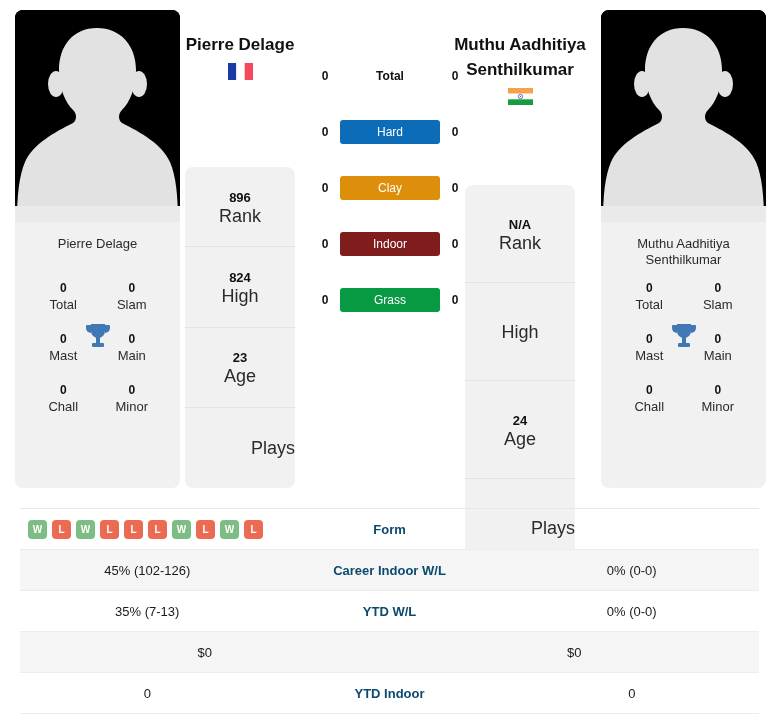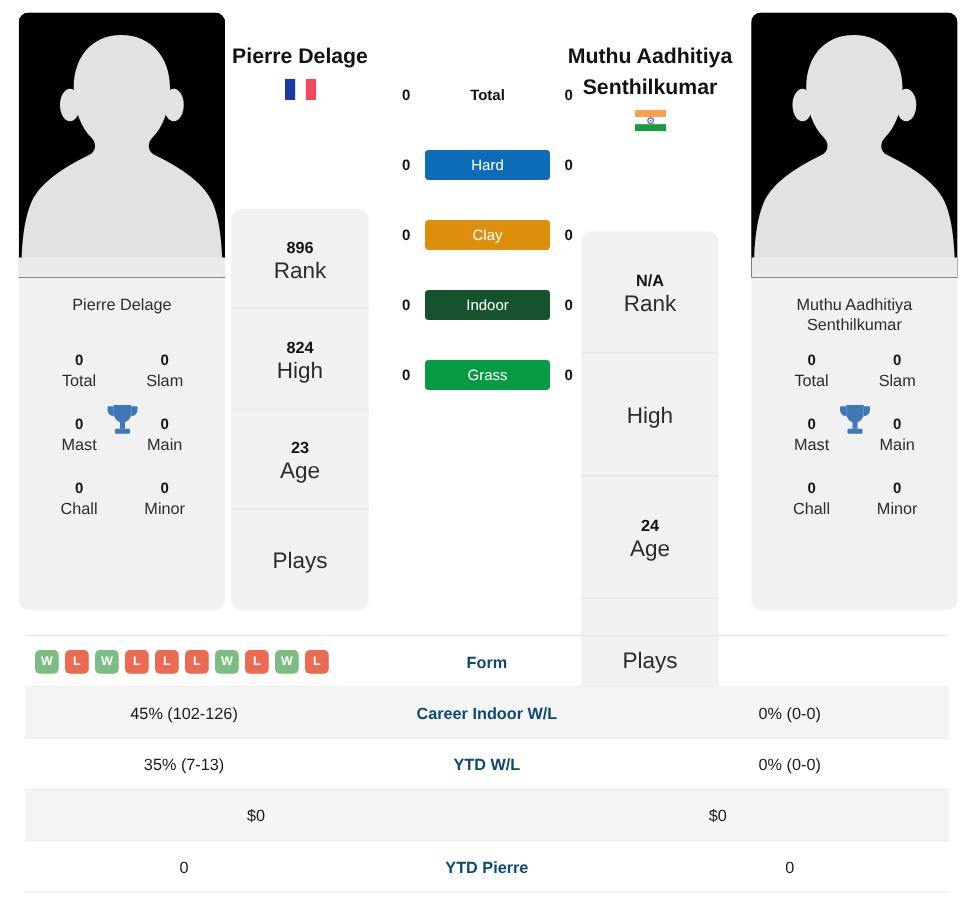--- a/index.html
+++ b/index.html
@@ -93,21 +93,21 @@
   .stat-col.right { left: 465px; top: 185px; height: 392px; }
 
   .stat-cell {
     height: 25%;
     display: flex;
     flex-direction: column;
     align-items: center;
     justify-content: center;
     border-bottom: 1px solid #e3e3e3;
   }
-  .stat-cell:last-child { border-bottom: none; }
+  .stat-cell:last-child { border-bottom: none; align-items: flex-end; }
   .stat-val {
     font-size: 13px;
     font-weight: bold;
     color: #111;
     line-height: 18px;
   }
   .stat-lab {
     font-size: 18px;
     color: #2b2b2b;
     line-height: 18px;
@@ -405,21 +405,21 @@
         <div class="s-pill" id="pill-hard" style="background: rgb(12, 108, 184);">Hard</div>
         <div class="s-count">0</div>
       </div>
       <div class="surface-row">
         <div class="s-count">0</div>
         <div class="s-pill" id="pill-clay" style="background: rgb(221, 142, 10);">Clay</div>
         <div class="s-count">0</div>
       </div>
       <div class="surface-row">
         <div class="s-count">0</div>
-        <div class="s-pill" id="pill-indoor" style="background: #14532d;">Indoor</div>
+        <div class="s-pill" id="pill-indoor" style="background: #7f1d1d;">Indoor</div>
         <div class="s-count">0</div>
       </div>
       <div class="surface-row">
         <div class="s-count">0</div>
         <div class="s-pill" id="pill-grass" style="background: rgb(8, 154, 66);">Grass</div>
         <div class="s-count">0</div>
       </div>
     </div>
 
   </div>
@@ -457,19 +457,19 @@
       <div class="st-right">0% (0-0)</div>
     </div>
 
     <div class="st-row shaded">
       <div class="st-left">$0</div>
       <div class="st-right">$0</div>
     </div>
 
     <div class="st-row">
       <div class="st-left">0</div>
-      <div class="st-mid">YTD Pierre</div>
+      <div class="st-mid">YTD Indoor</div>
       <div class="st-right">0</div>
     </div>
 
   </div>
 
 </div>
 
 </body></html>

